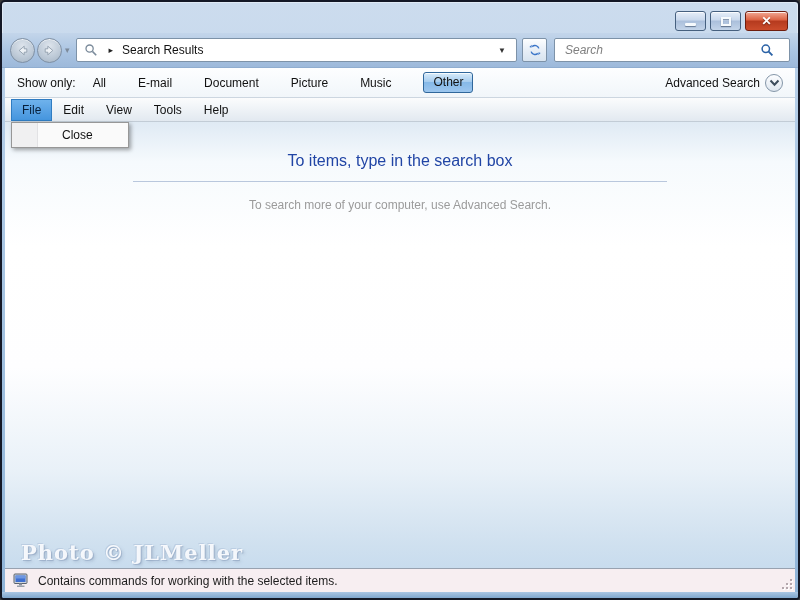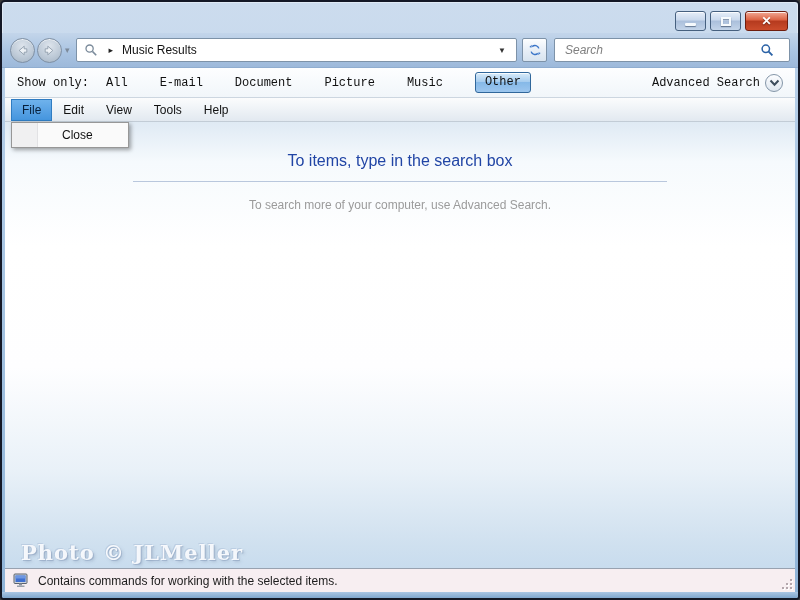--- a/index.html
+++ b/index.html
@@ -39,21 +39,21 @@
 
   
   .frame-left,.frame-right{position:absolute;top:66px;bottom:6px;width:3px;background:linear-gradient(180deg,#b6cfe9 0%,#8fb4d8 100%);}
   .frame-left{left:0;} .frame-right{right:0;}
   .frame-bottom{position:absolute;left:0;right:0;bottom:0;height:6px;background:linear-gradient(180deg,#a9c5e3 0%,#7fa6cd 100%);}
 
   
   .chrome{position:absolute;left:3px;right:3px;top:66px;bottom:6px;display:flex;flex-direction:column;background:#fff;}
 
   .filterbar{height:30px;flex:0 0 30px;display:flex;align-items:center;padding:0 12px;
-    background:linear-gradient(180deg,#fdfeff 0%,#f1f6fa 100%);border-bottom:1px solid #ccd6e0;font-size:12px;color:#111;font-family:Liberation Mono, monospace;}
+    background:linear-gradient(180deg,#fdfeff 0%,#f1f6fa 100%);border-bottom:1px solid #ccd6e0;font-size:12px;color:#111;}
   .showonly{margin-right:17px;}
   .filter{margin-right:32px;cursor:default;}
   .filter-btn{margin-right:22px;padding:2px 9px 3px;border:1px solid #30679b;border-radius:3px;cursor:default;
     background:linear-gradient(180deg,#d9ecfa 0%,#a7cdef 45%,#86b9e8 50%,#9cc6ee 100%);box-shadow:inset 0 1px 0 rgba(255,255,255,.8);}
   .adv{margin-left:auto;display:flex;align-items:center;gap:5px;}
   .adv-label{cursor:default;}
   .adv-chevron{width:18px;height:18px;border-radius:50%;border:1px solid #8496a8;display:flex;align-items:center;justify-content:center;
     background:linear-gradient(180deg,#fdfeff 0%,#dde6ef 100%);}
 
   .menubar{height:24px;flex:0 0 24px;display:flex;align-items:center;padding-left:6px;
@@ -117,21 +117,21 @@
       </svg>
     </div>
     <span class="nav-chevron">▾</span>
 
     <div class="addressbar">
       <svg width="15" height="15" viewBox="0 0 15 15">
         <circle cx="5.6" cy="5.6" r="3.6" fill="none" stroke="#7b8b9b" stroke-width="1.3"></circle>
         <line x1="8.4" y1="8.4" x2="12.2" y2="12.2" stroke="#7b8b9b" stroke-width="1.6"></line>
       </svg>
       <span class="crumb-arrow">▸</span>
-      <span class="crumb">Music Results</span>
+      <span class="crumb">Search Results</span>
       <span class="addr-drop">▼</span>
     </div>
 
     <div class="refreshbtn">
       <svg width="14" height="14" viewBox="0 0 14 14">
         <path d="M3.2 8.6 a4 4 0 0 0 6.6 1.8" fill="none" stroke="#3a75c8" stroke-width="1.5"></path>
         <path d="M10.8 5.4 a4 4 0 0 0 -6.6 -1.8" fill="none" stroke="#3a75c8" stroke-width="1.5"></path>
         <polygon points="10.6,9.2 12.6,10.0 10.2,12.2" fill="#3a75c8"></polygon>
         <polygon points="3.4,4.8 1.4,4.0 3.8,1.8" fill="#3a75c8"></polygon>
       </svg>

